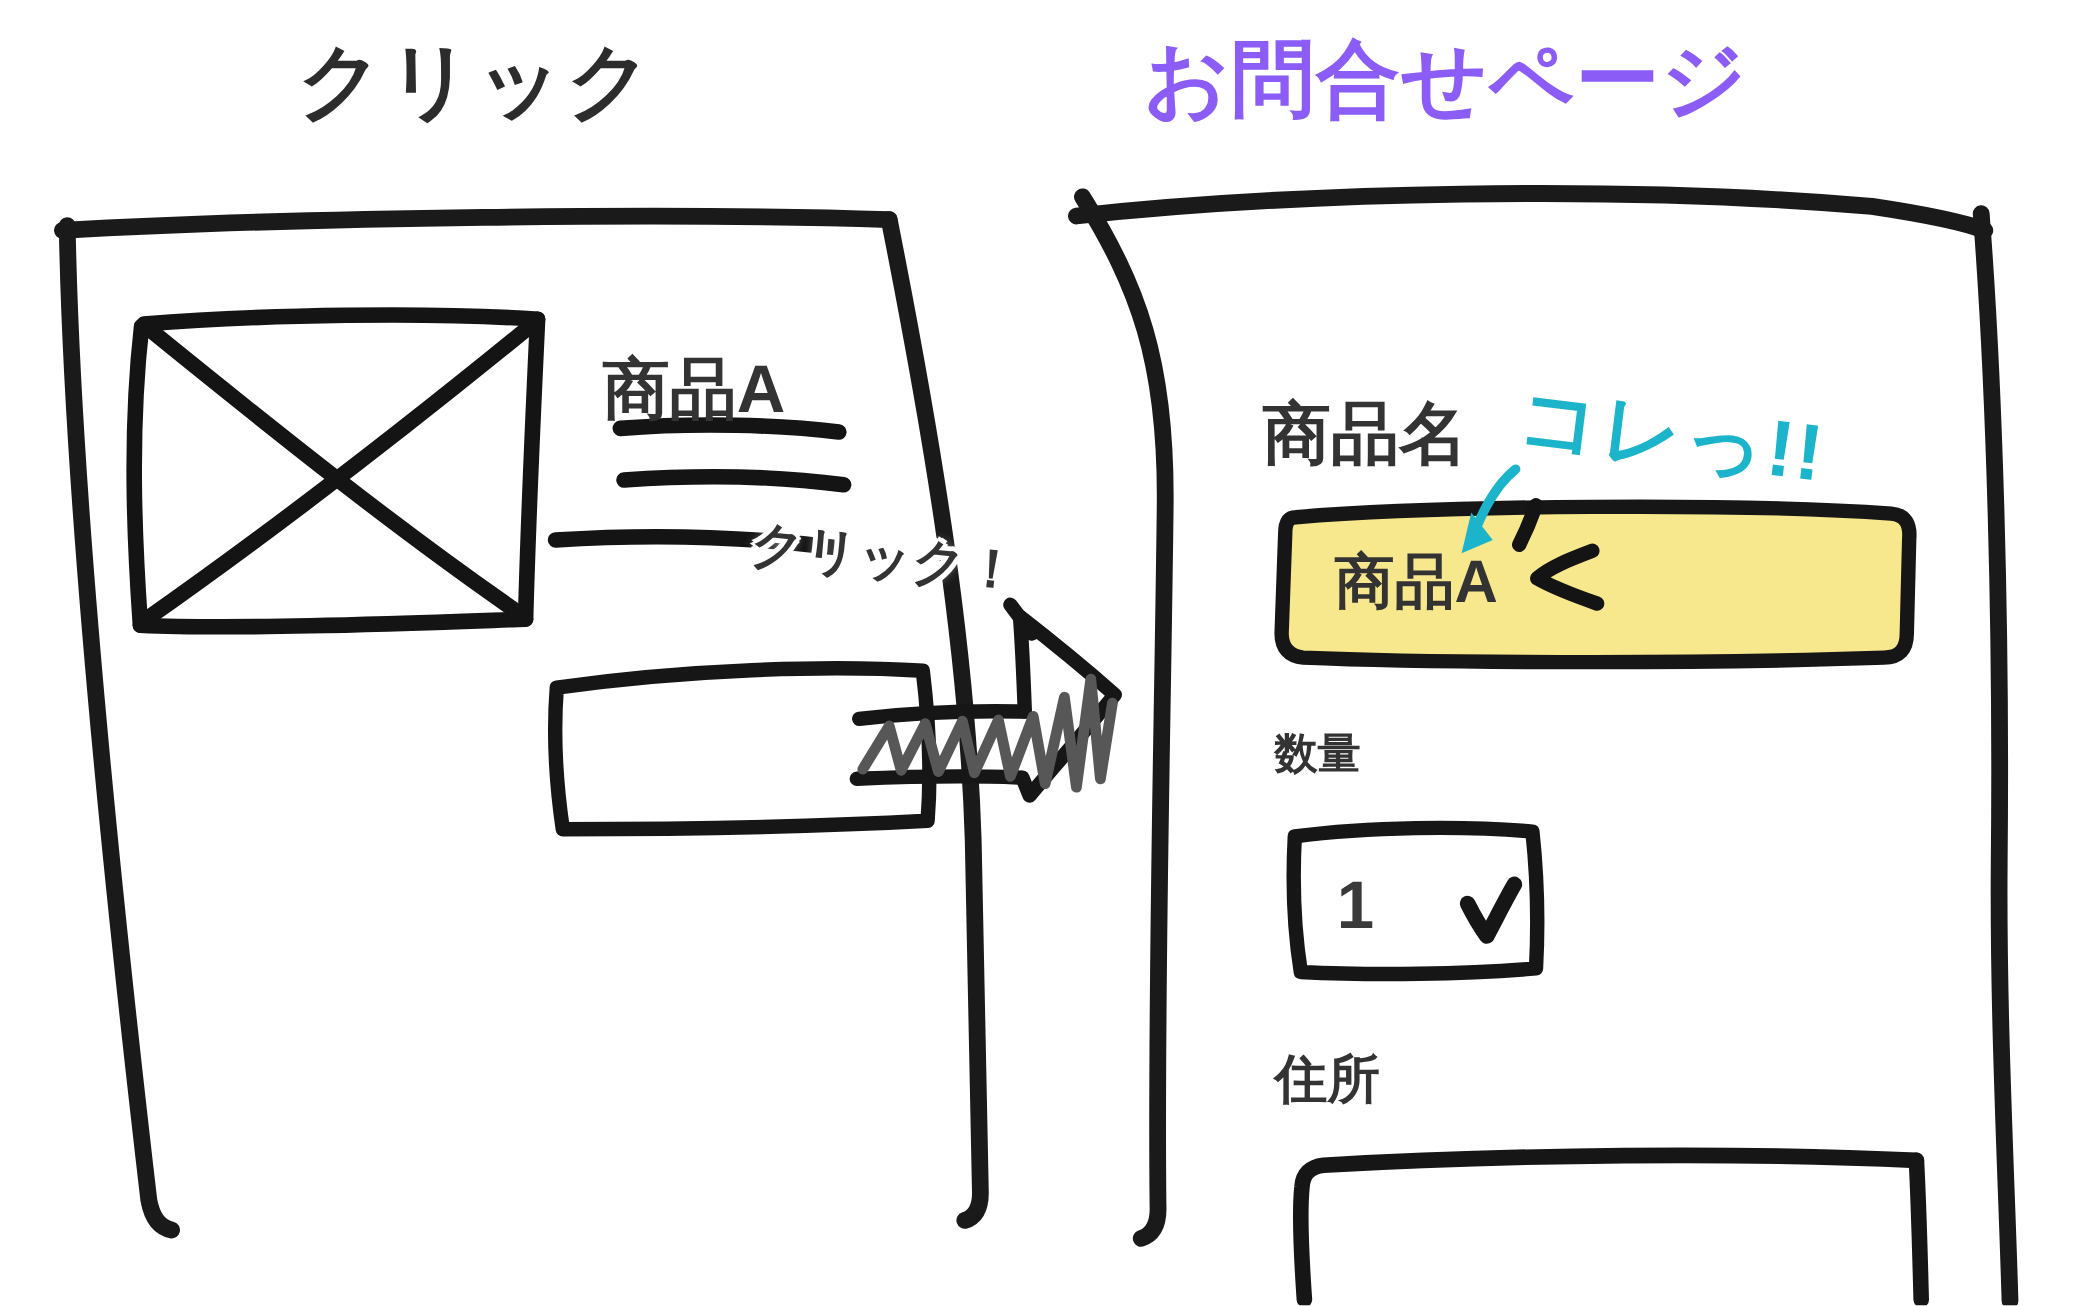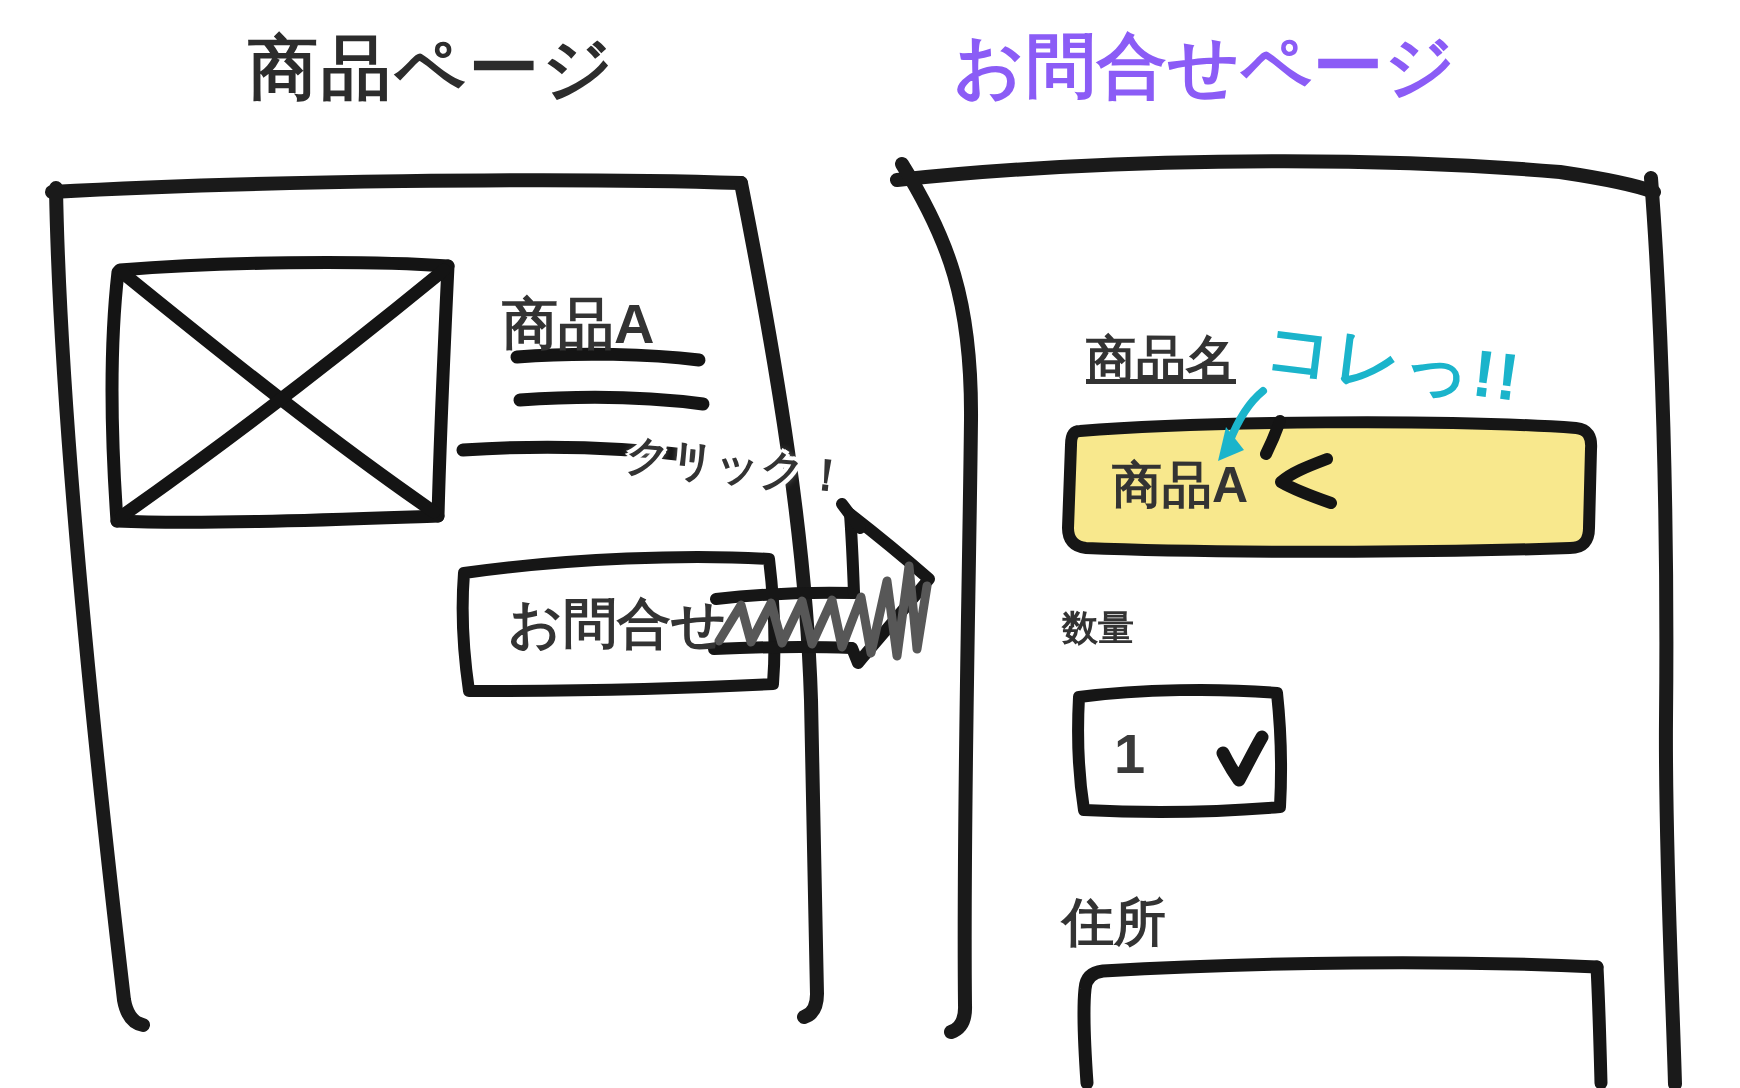--- a/index.html
+++ b/index.html
@@ -9,27 +9,27 @@
   .t{position:absolute;font-weight:700;color:#333333;white-space:nowrap;line-height:1;
      font-family:"Liberation Sans", sans-serif;}
   .left-title{left:248px;top:33px;font-size:70px;letter-spacing:3px;color:#2c2c2c;}
   .right-title{left:953px;top:31px;font-size:70px;letter-spacing:1px;color:#8b5cf6;}
   .product-a{left:502px;top:296px;font-size:56px;}
   .click{left:628px;top:432px;font-size:44px;transform:rotate(6deg);transform-origin:left top;
      text-shadow:-3px -3px 0 #fff,3px -3px 0 #fff,-3px 3px 0 #fff,3px 3px 0 #fff,
                  -4px 0 0 #fff,4px 0 0 #fff,0 -4px 0 #fff,0 4px 0 #fff,0 0 10px #fff;}
   .contact-label{left:464px;top:556px;width:306px;height:134px;display:flex;align-items:center;
      justify-content:center;font-size:54px;}
-  .pname-label{left:1086px;top:334px;font-size:50px;text-decoration:underline;}
+  .pname-label{left:1052px;top:334px;font-size:57px;}
   .kore{left:1270px;top:314px;font-size:66px;color:#1bb4cb;transform:rotate(7deg);
      transform-origin:left top;letter-spacing:2px;}
   .pname-value{left:1112px;top:460px;font-size:50px;}
   .qty-label{left:1062px;top:610px;font-size:36px;}
   .qty-value{left:1114px;top:726px;font-size:56px;color:#3a3a3a;}
-  .addr-label{left:1062px;top:896px;font-size:52px;text-align:center;}
+  .addr-label{left:1062px;top:878px;font-size:44px;text-align:center;}
 </style>
 </head>
 <body>
 
 <div class="canvas">
 
   <svg width="1740" height="1088" viewBox="0 0 1740 1088" fill="none" stroke-linecap="round" stroke-linejoin="round">
 
     <g stroke="#1a1a1a" stroke-width="14">
       <path d="M52 192 C250 181 560 177 741 183"></path>
@@ -94,26 +94,25 @@
     <g stroke="#161616" stroke-width="13">
       <path d="M1223 753 C1229 765 1234 773 1239 780 C1247 765 1255 749 1262 737"></path>
     </g>
 
     <g stroke="#161616" stroke-width="13">
       <path d="M1087 1083 C1084 1040 1083 1008 1085 989 Q1086 973 1103 971 C1260 962 1450 960 1597 967"></path>
       <path d="M1597 967 C1599 1005 1600 1045 1601 1083"></path>
     </g>
   </svg>
 
-  <div class="t left-title">商品ページ</div>
+  <div class="t left-title">クリック</div>
   <div class="t right-title">お問合せページ</div>
 
   <div class="t product-a">商品A</div>
   <div class="t click">クリック！</div>
-  <div class="t contact-label">お問合せ</div>
 
   <div class="t pname-label">商品名</div>
   <div class="t kore">コレっ!!</div>
   <div class="t pname-value">商品A</div>
   <div class="t qty-label">数量</div>
   <div class="t qty-value">1</div>
   <div class="t addr-label">住所</div>
 
 </div>
 

